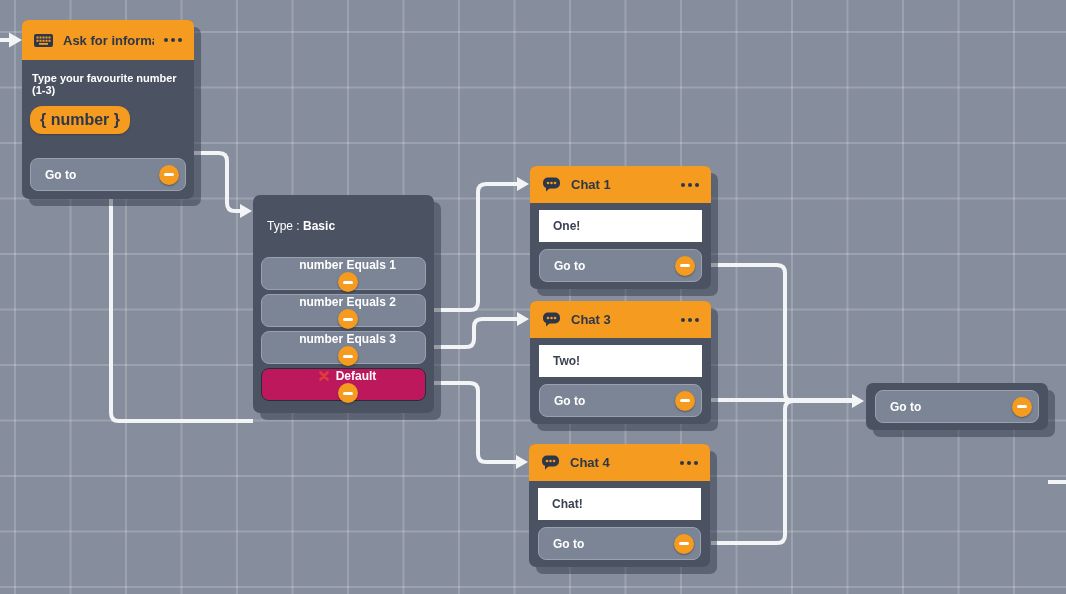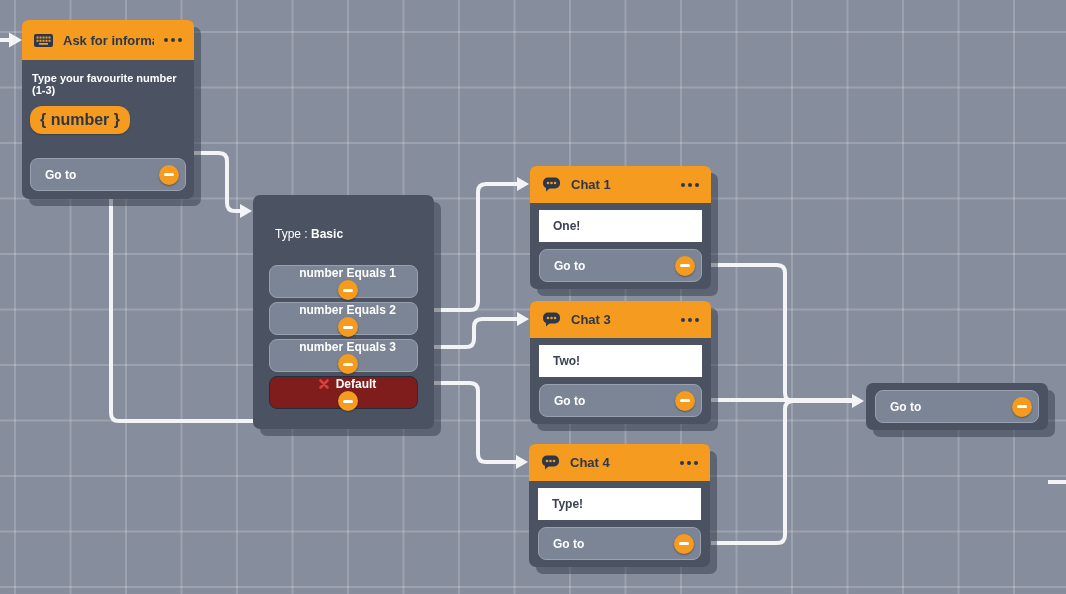--- a/index.html
+++ b/index.html
@@ -46,25 +46,25 @@
   #node-ask .node-header{height:40px;}
   #node-ask .body{padding:12px 8px 8px 8px;}
   .question{color:#fff;font-size:11px;font-weight:700;margin:0 0 10px 2px;}
   .var-pill{
     display:inline-block;background:#f49b20;color:#2e3749;font-size:16px;font-weight:700;
     padding:5px 10px;border-radius:12px;margin:0 0 12px 0;cursor:pointer;
     box-shadow:0 1px 2px rgba(0,0,0,0.25);
   }
   
   #node-conditions{left:253px;top:195px;width:181px;}
-  #node-conditions .body{padding:16px;}
+  #node-conditions .body{padding:8px;}
   .type-line{color:#fff;font-size:12px;margin:16px 0 24px 6px;}
   .type-line b{font-weight:700;}
   .cond-row{margin-bottom:4px;flex-direction:column;}
-  .cond-row.default{background:#7f1d1d;border-color:#262d3f;}
+  .cond-row.default{background:#be185d;border-color:#262d3f;}
   .cond-label{display:flex;align-items:center;gap:7px;}
   
   .chat-node{width:181px;}
   .chat-node .node-header{height:37px;}
   .chat-node .body{padding:7px 9px 7px 9px;}
   #node-chat1{left:530px;top:166px;}
   #node-chat3{left:530px;top:301px;}
   #node-chat4{left:529px;top:444px;}
   #node-chat5{left:866px;top:383px;width:182px;}
   .hdr-icon{flex:0 0 auto;display:block;}
@@ -234,21 +234,21 @@
           <circle cx="13" cy="6" r="1.3" fill="#f49b20"></circle>
       </svg>
       <span class="node-title">Chat 4</span>
       <span class="menu-dots">
           <i></i>
           <i></i>
           <i></i>
         </span>
     </div>
     <div class="body">
-      <div class="msg-row">Type!</div>
+      <div class="msg-row">Chat!</div>
       <div class="port-row">
         <span>Go to</span>
         <span class="minus">
             <b></b>
           </span>
       </div>
     </div>
   </div>
 
   <div class="node chat-node" id="node-chat5">

